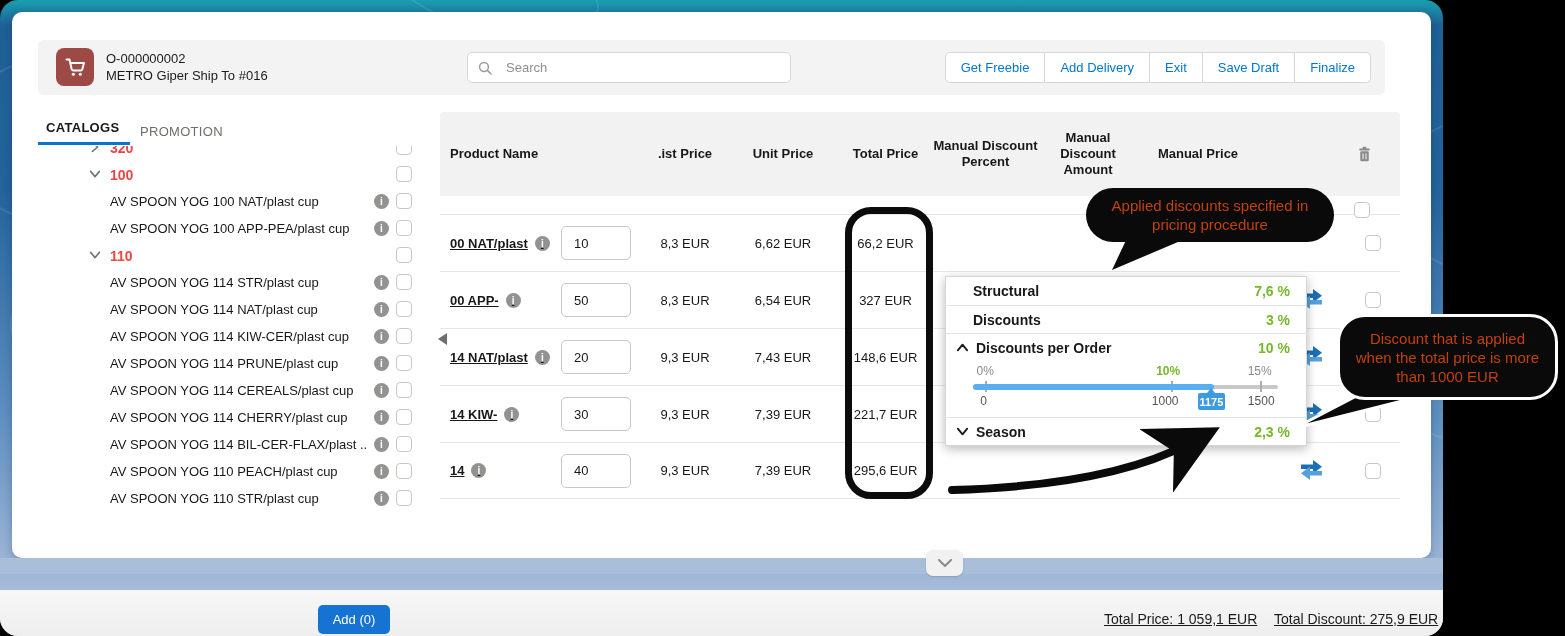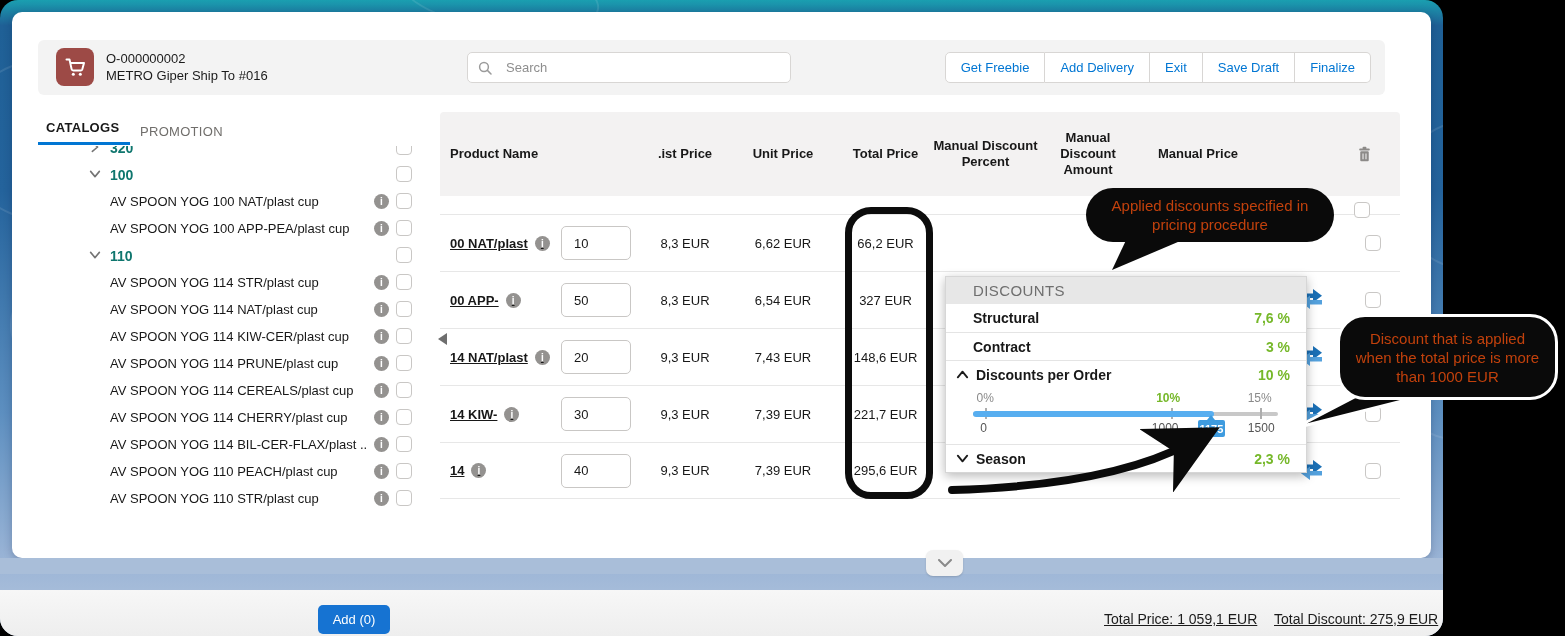--- a/index.html
+++ b/index.html
@@ -39,21 +39,21 @@
   .sidebar{position:absolute;left:26px;top:100px;width:388px;height:434px;}
   .tabs{position:relative;height:36px;}
   .tab{font-size:13px;letter-spacing:.3px;}
   .tab.active{font-weight:bold;color:#181818;position:absolute;left:8px;top:8px;}
   .tab.inactive{color:#706e6b;position:absolute;left:102px;top:12px;}
   .tab-underline{position:absolute;left:0;top:30px;width:92px;height:3px;background:#0176d3;}
   .tree{position:absolute;left:0;top:34px;width:388px;height:376px;overflow:hidden;}
   .tree-row{position:relative;height:27px;display:flex;align-items:center;}
   .tree-row:first-child{margin-top:-12px;}
   .tree-row .chev{position:absolute;left:50px;top:6px;width:14px;height:14px;}
-  .tree-row .glabel{position:absolute;left:72px;font-weight:bold;font-size:14px;color:#0f766e;}
+  .tree-row .glabel{position:absolute;left:72px;font-weight:bold;font-size:14px;color:#ef4444;}
   .tree-row .ilabel{position:absolute;left:72px;font-size:13px;color:#181818;white-space:nowrap;overflow:hidden;max-width:256px;}
   .info-ic{width:15px;height:15px;border-radius:50%;background:#949290;color:#fff;font-size:10px;font-weight:bold;
     display:inline-flex;align-items:center;justify-content:center;font-style:normal;}
   .tree-row .info-ic{position:absolute;left:336px;top:6px;}
   .cb{width:16px;height:16px;border:1px solid #c9c7c5;border-radius:4px;background:#fff;display:inline-block;}
   .tree-row .cb{position:absolute;left:358px;top:5px;}
   .collapse-handle{position:absolute;left:426px;top:321px;width:0;height:0;border-top:6px solid transparent;
     border-bottom:6px solid transparent;border-right:9px solid #6e6e6e;}
 
   
@@ -427,30 +427,29 @@
     </div>
 
     <div class="footer">
       <button class="add-btn">Add (0)</button>
       <span class="totals tp">Total Price: 1 059,1 EUR</span>
       <span class="totals td">Total Discount: 275,9 EUR</span>
     </div>
   </div>
 
   <div class="popup">
-    <div class="popup-head">DISCOUNTS</div>
     <div>
         <div class="prow  nochev">
 
        <span class="plabel">Structural</span>
        <span class="pval">7,6 %</span>
      </div>
         <div class="prow sep nochev">
 
-       <span class="plabel">Contract</span>
+       <span class="plabel">Discounts</span>
        <span class="pval">3 %</span>
      </div>
         <div class="prow sep ">
        <span class="pchev"><svg width="15" height="15" viewBox="0 0 16 16">
               <polyline points="3,11 8,5 13,11" fill="none" stroke="#1b1b1b" stroke-width="2" stroke-linecap="round" stroke-linejoin="round"></polyline>
             </svg></span>
        <span class="plabel">Discounts per Order</span>
        <span class="pval">10 %</span>
      </div>
         <div class="slider-block">

